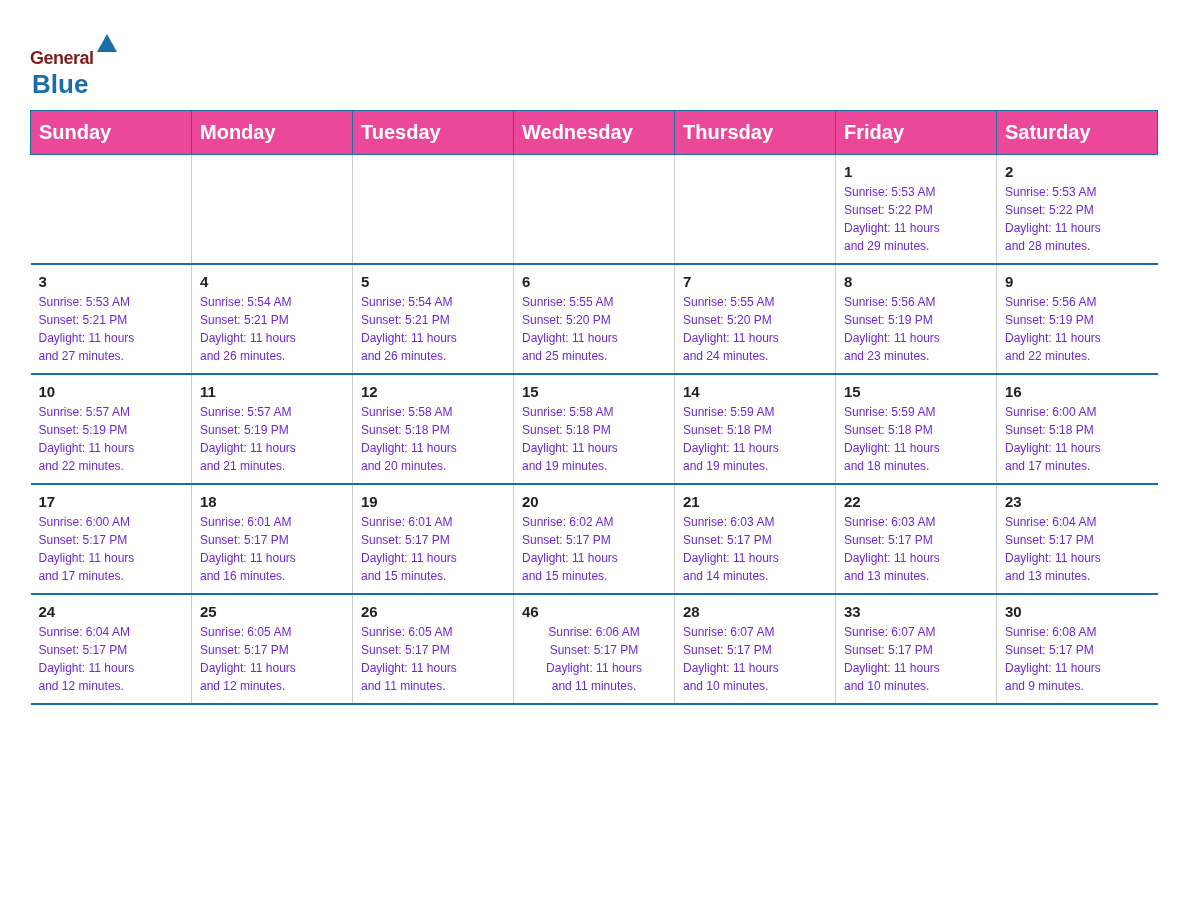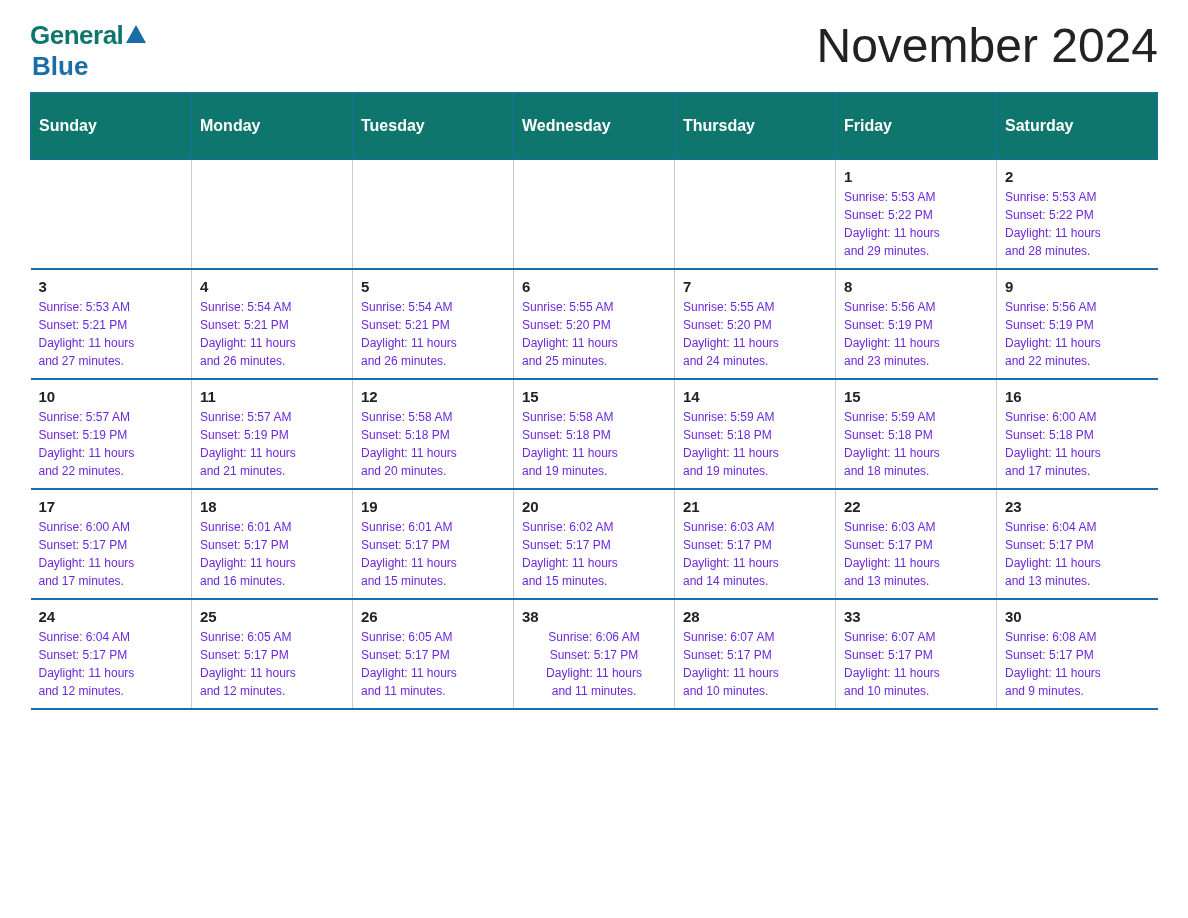--- a/index.html
+++ b/index.html
@@ -35,25 +35,25 @@
       font-size: 20px;
       color: #444;
       margin-top: 4px;
     }
     table {
       width: 100%;
       border-collapse: collapse;
       margin-top: 10px;
     }
     thead tr th {
-      background-color: #0f766e;
+      background-color: #ec4899;
       color: #fff;
-      font-size: 16px;
+      font-size: 20px;
       font-weight: bold;
-      padding: 24px 8px;
+      padding: 10px 8px;
       text-align: left;
       border: 1px solid #1a6ea8;
     }
     tbody tr {
       border-bottom: 2px solid #1a6ea8;
     }
     tbody tr td {
       vertical-align: top;
       padding: 8px 8px;
       font-size: 12.5px;
@@ -90,33 +90,32 @@
       display: flex;
       align-items: flex-end;
     }
   </style>
 </head>
 <body>
 
 <div id="header">
   <div id="logo-area">
     <div class="logo-svg">
-      <span style="font-size:26px;font-weight:bold;color:#0f766e;letter-spacing:-0.5px;">General</span>
+      <span style="font-size:18px;font-weight:bold;color:#7f1d1d;letter-spacing:-0.5px;margin-top:28px;">General</span>
       <span style="display:inline-block;margin:0 1px 0 3px;">
         <svg width="20" height="22" viewBox="0 0 20 22">
           <polygon points="10,2 20,20 0,20" fill="#1a6ea8"></polygon>
         </svg>
       </span>
     </div>
     <div class="logo-line2">
       <span style="font-size:26px;font-weight:bold;color:#1a6ea8;margin-left:2px;">Blue</span>
     </div>
   </div>
   <div id="title-area">
-    <div id="month-title">November 2024</div>
   </div>
 </div>
 
 <table>
   <thead>
     <tr>
     <th>Sunday</th>
         <th>Monday</th>
         <th>Tuesday</th>
         <th>Wednesday</th>
@@ -316,21 +315,21 @@
 and 12 minutes.</div>
         </td>
         <td>
           <span class="day-number">26</span>
           <div class="day-info" style="white-space: pre-line;">Sunrise: 6:05 AM
 Sunset: 5:17 PM
 Daylight: 11 hours
 and 11 minutes.</div>
         </td>
         <td>
-          <span class="day-number">38</span>
+          <span class="day-number">46</span>
           <div class="day-info" style="white-space: pre-line; text-align: center;">Sunrise: 6:06 AM
 Sunset: 5:17 PM
 Daylight: 11 hours
 and 11 minutes.</div>
         </td>
         <td>
           <span class="day-number">28</span>
           <div class="day-info" style="white-space: pre-line;">Sunrise: 6:07 AM
 Sunset: 5:17 PM
 Daylight: 11 hours

